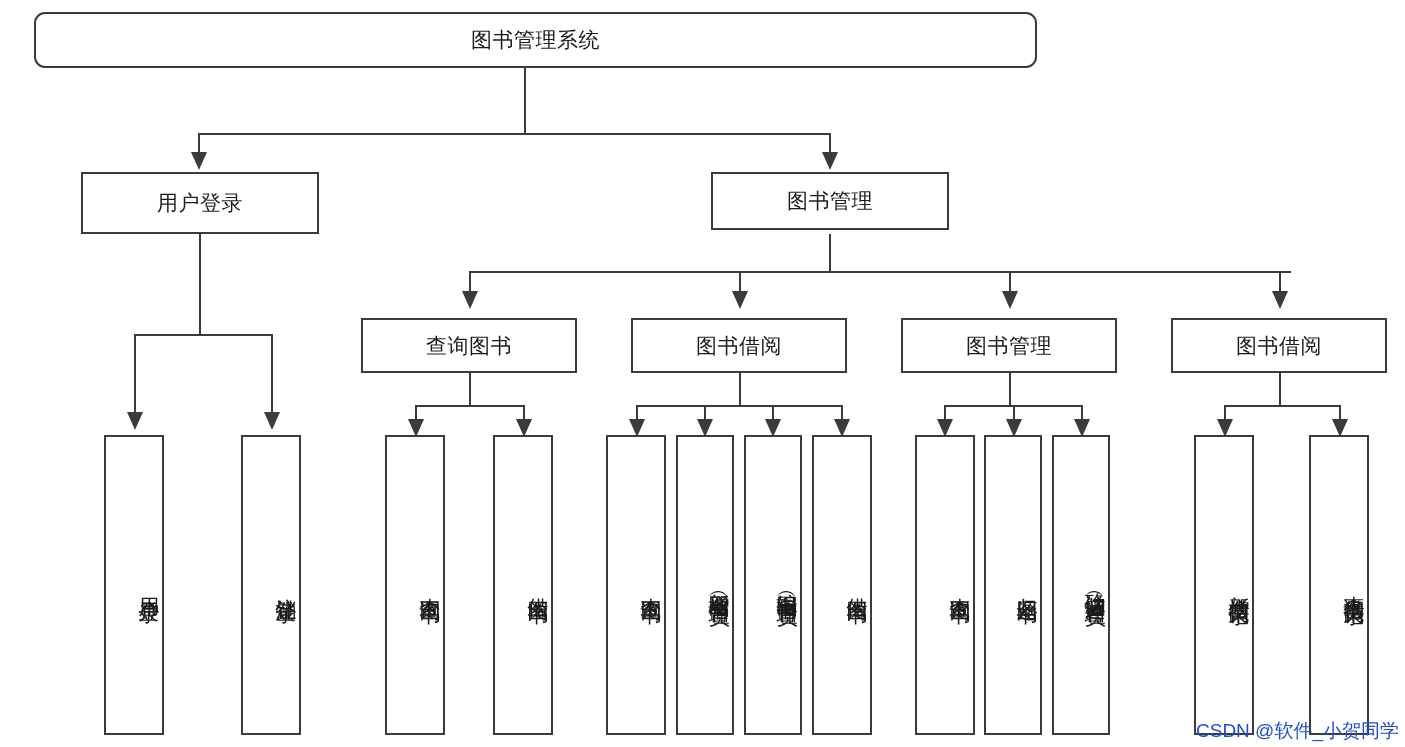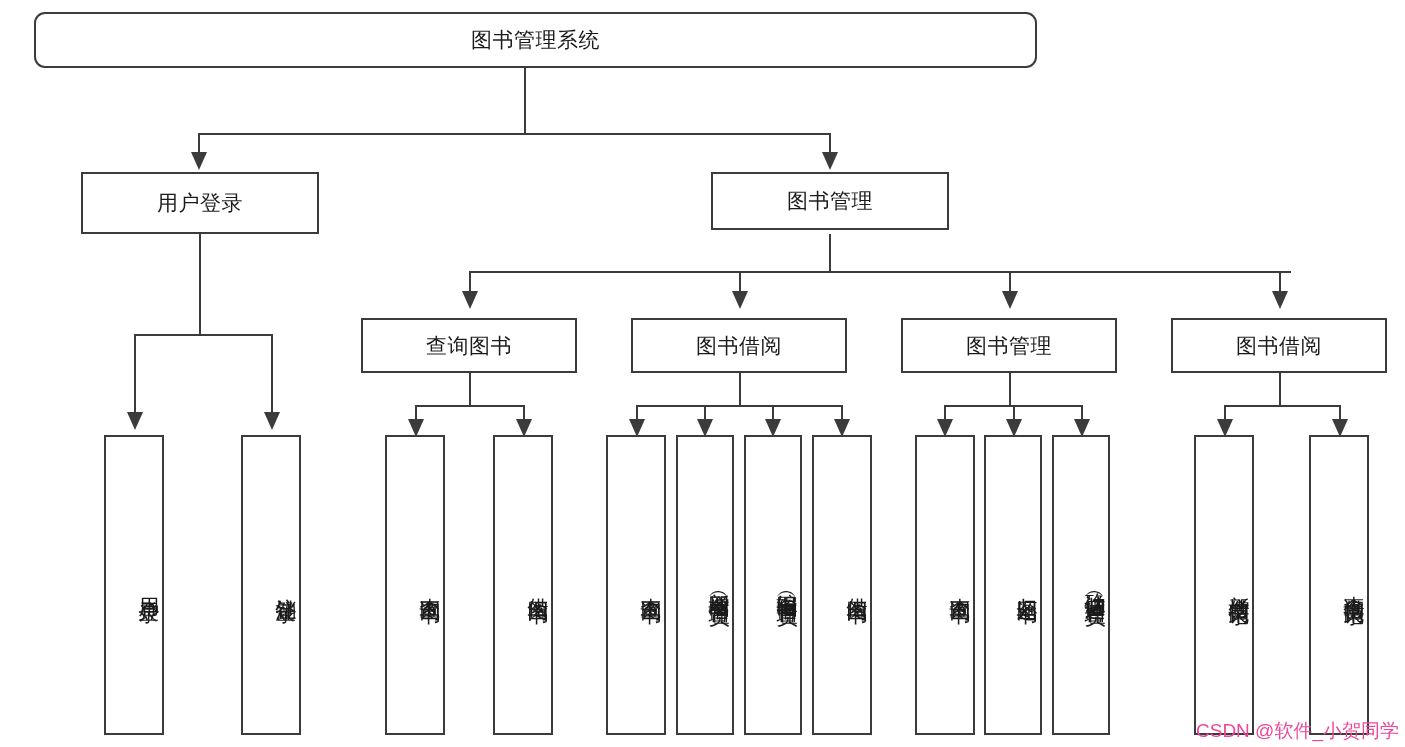--- a/index.html
+++ b/index.html
@@ -57,21 +57,21 @@
     position: absolute;
     width: 0;
     height: 0;
     border-left: 8px solid transparent;
     border-right: 8px solid transparent;
     border-top: 18px solid #3b3b3b;
   }
   .watermark {
     position: absolute;
     font-size: 19px;
-    color: #ec4899;
+    color: #1d4ed8;
     white-space: nowrap;
     user-select: none;
   }
 </style>
 </head>
 <body>
 
 <div id="canvas">
 
   <div class="node h" style="left:34px; top:12px; width:1003px; height:56px;border-radius:11px;">

